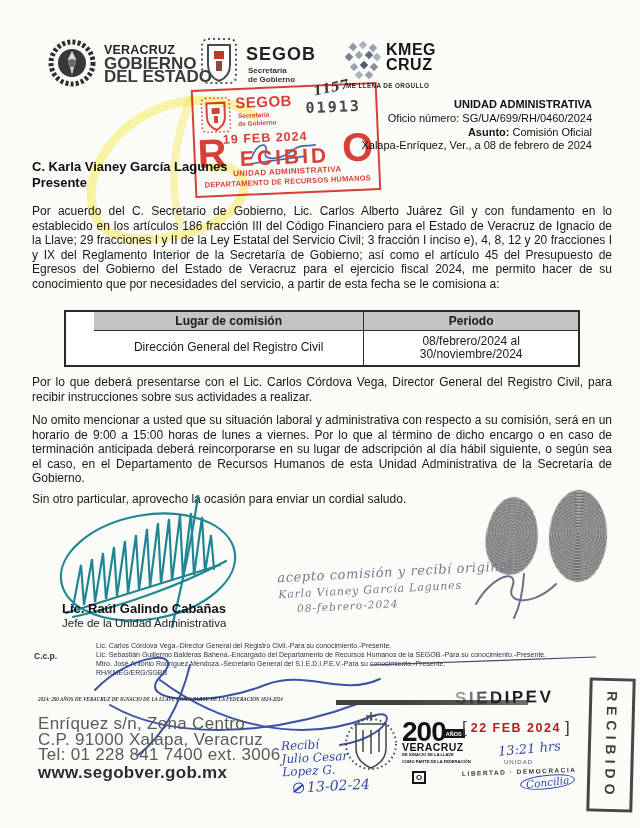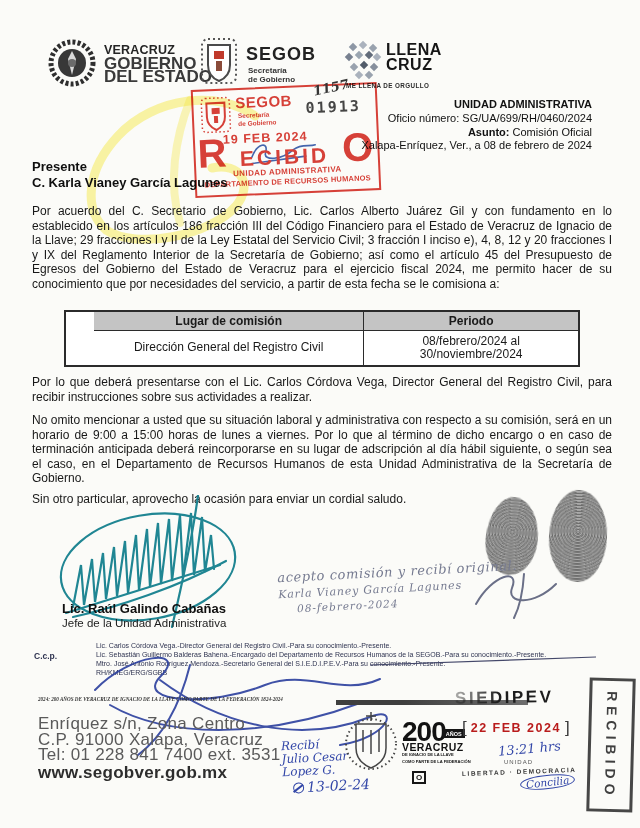--- a/index.html
+++ b/index.html
@@ -151,35 +151,35 @@
         <rect x="-3" y="-3" width="6" height="6" transform="translate(33,17) rotate(45)" fill="#aab2bd"></rect>
         <rect x="-3" y="-3" width="6" height="6" transform="translate(10,27) rotate(45)" fill="#99a2ae"></rect>
         <rect x="-3" y="-3" width="6" height="6" transform="translate(20,25) rotate(45)" fill="#525c6a"></rect>
         <rect x="-3" y="-3" width="6" height="6" transform="translate(30,27) rotate(45)" fill="#868f9c"></rect>
         <rect x="-3" y="-3" width="6" height="6" transform="translate(15,35) rotate(45)" fill="#aab2bd"></rect>
         <rect x="-3" y="-3" width="6" height="6" transform="translate(25,35) rotate(45)" fill="#99a2ae"></rect>
       </g>
     </svg>
   </div>
   <div class="abs vc-word" style="left:386px;top:42px;">
-    <div>LLENA</div>
+    <div>KMEG</div>
     <div>CRUZ</div>
   </div>
   <div class="abs vc-tag" style="left:346px;top:82px;">ME LLENA DE ORGULLO</div>
 
   <div class="abs office">
     <div class="b">UNIDAD ADMINISTRATIVA</div>
     <div><span>Oficio número:</span> <span>SG/UA/699/RH/0460/2024</span></div>
     <div><span class="b">Asunto:</span> <span>Comisión Oficial</span></div>
     <div>Xalapa-Enríquez, Ver., a 08 de febrero de 2024</div>
   </div>
 
   <div class="abs recipient">
+    <div>C. Karla Vianey García Lagunes</div>
     <div>Presente</div>
-    <div>C. Karla Vianey García Lagunes</div>
   </div>
 
   <div class="abs stamp-red">
     <div class="sr" style="left:6px;top:5px;width:32px;height:38px;">
       <svg width="32" height="38" viewBox="0 0 32 38">
         <rect x="2" y="2" width="28" height="34" rx="4" fill="none" stroke="#d8372e" stroke-width="1.5" stroke-dasharray="1.5 2.5"></rect>
         <path d="M7,7 h18 v14 c0,8 -5,11 -9,13 c-4,-2 -9,-5 -9,-13 z" fill="none" stroke="#d8372e" stroke-width="2"></path>
         <rect x="12" y="12" width="8" height="6" fill="#d8372e"></rect>
         <rect x="14" y="20" width="4" height="7" fill="#d8372e"></rect>
       </svg>
@@ -269,21 +269,21 @@
       </g>
       <path d="M330,20 L556,12" stroke="#44486a" stroke-width="1.2" fill="none"></path>
     </svg>
   </div>
 
   <div class="abs banner">2024: 200 AÑOS DE VERACRUZ DE IGNACIO DE LA LLAVE COMO PARTE DE LA FEDERACIÓN 1824-2024</div>
   <div class="abs banner-bar"></div>
   <div class="abs addr">
     <div>Enríquez s/n, Zona Centro</div>
     <div>C.P. 91000 Xalapa, Veracruz</div>
-    <div>Tel: 01 228 841 7400 ext. 3531</div>
+    <div>Tel: 01 228 841 7400 ext. 3006</div>
     <div class="web">www.segobver.gob.mx</div>
   </div>
 
   <div class="abs hand-blue bottom-note">
     <div>Recibí</div>
     <div>Julio Cesar</div>
     <div>Lopez G.</div>
     <div class="dt">
         <span class="circle-mark"></span>
         <span>13-02-24</span>

